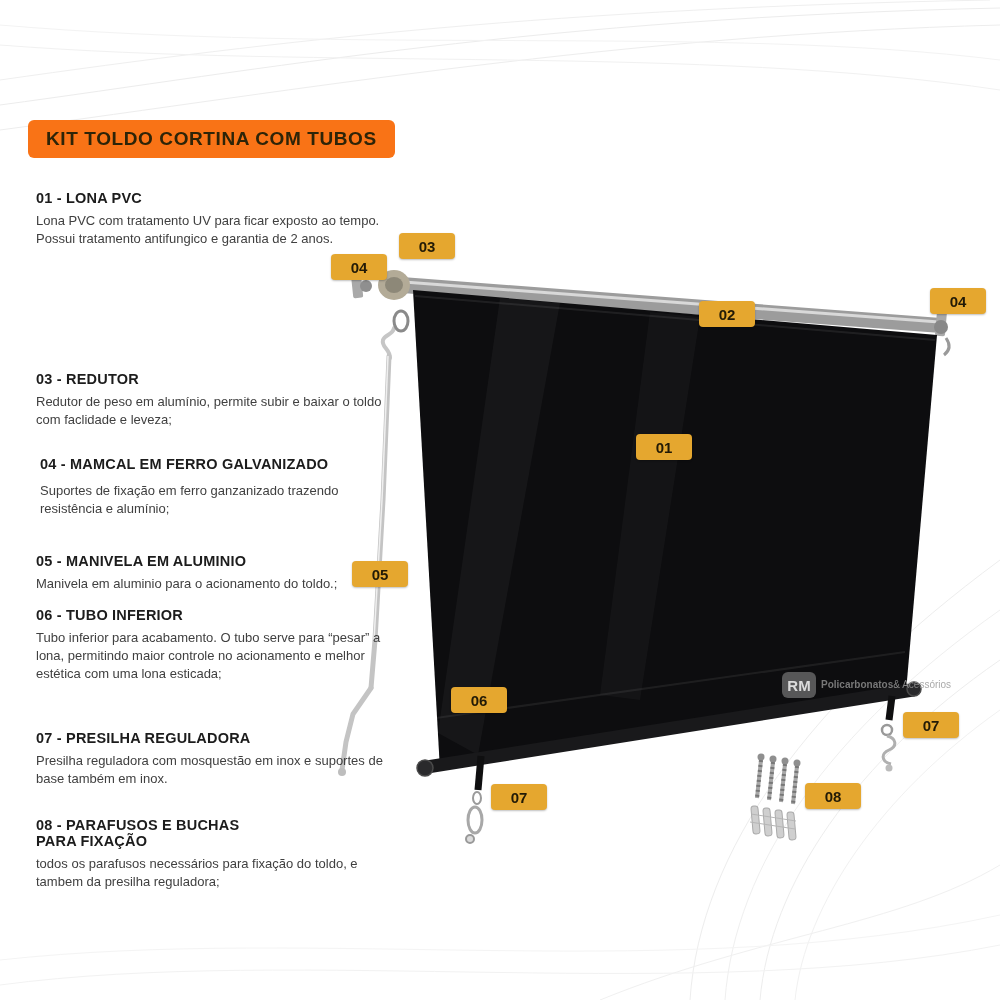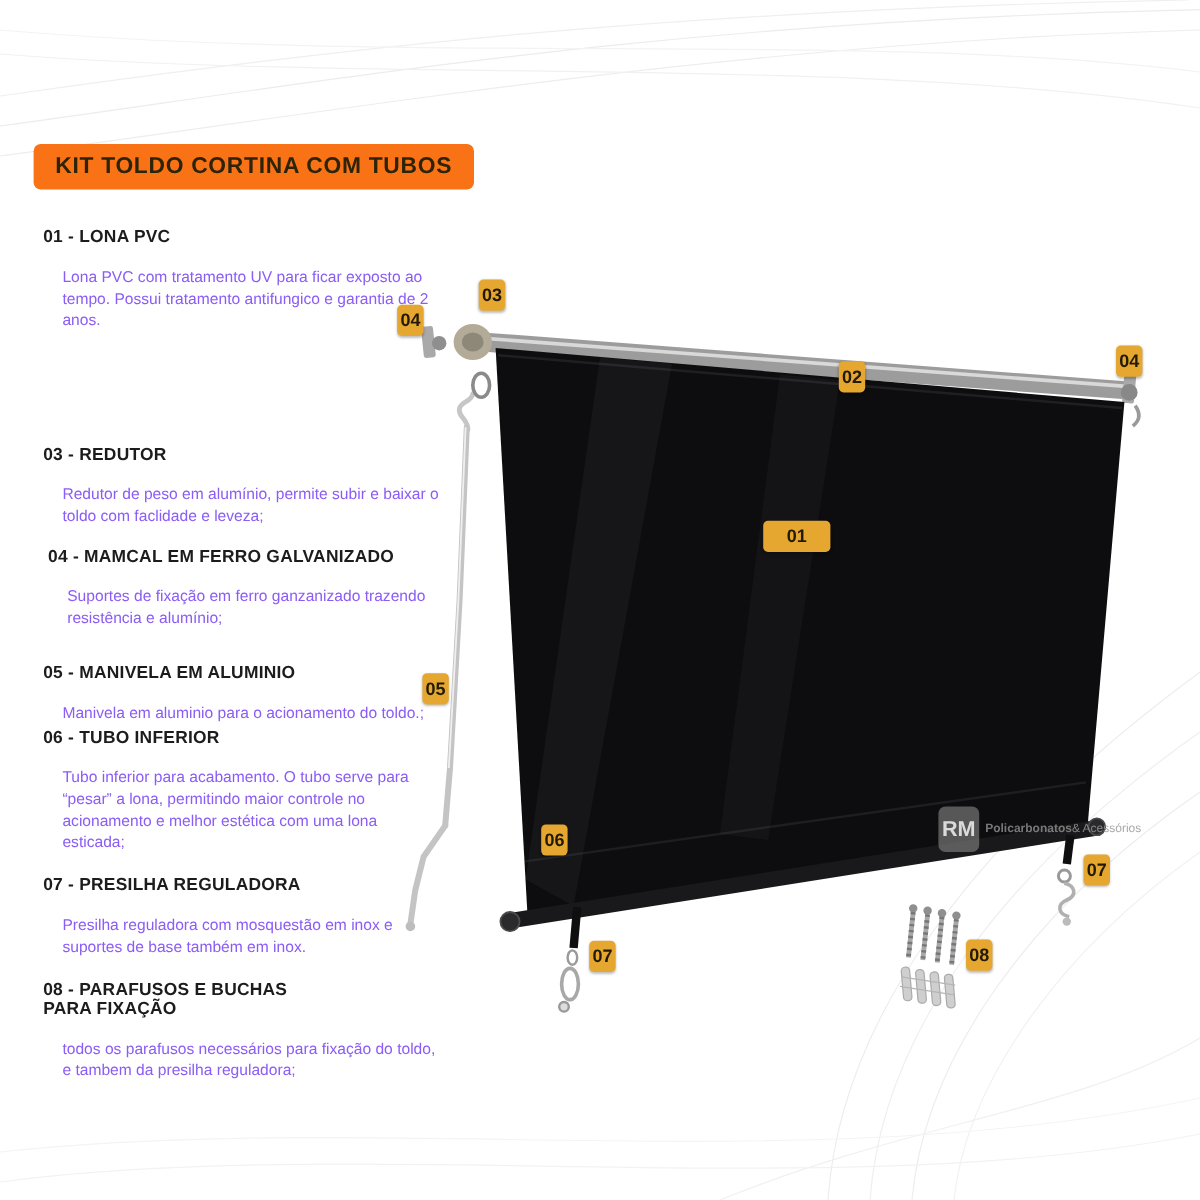--- a/index.html
+++ b/index.html
@@ -14,39 +14,39 @@
     position:absolute;left:28px;top:120px;
     background:#f97316;color:#2d2408;
     font-size:19px;font-weight:600;letter-spacing:.6px;
     padding:8px 18px;border-radius:6px;white-space:nowrap;
   }
   .item{position:absolute;left:36px;width:348px;}
   .item-h{
     margin:0 0 6px 0;font-size:14.5px;font-weight:700;color:#1c1c1c;
     letter-spacing:.2px;white-space:pre-line;
   }
-  .item-p{margin:16px;font-size:13px;line-height:1.38;color:#8b5cf6;}
+  .item-p{margin:0;font-size:13px;line-height:1.38;color:#404040;}
   .item.gap-big .item-h{margin-bottom:10px;}
 
   .plabel{
-    position:absolute;width:22px;height:26px;
+    position:absolute;width:56px;height:26px;
     background:#E5A72F;color:#221a06;
     font-size:15px;font-weight:700;
     display:flex;align-items:center;justify-content:center;
     border-radius:4px;box-shadow:0 1px 2px rgba(0,0,0,.25);
     z-index:5;
   }
   .watermark{
     position:absolute;left:782px;top:672px;display:flex;align-items:center;gap:5px;
     opacity:.85;z-index:4;
   }
   .wm-logo{
-    width:34px;height:38px;background:rgba(130,130,130,.75);color:#fff;
+    width:34px;height:26px;background:rgba(130,130,130,.75);color:#fff;
     border-radius:6px;display:flex;align-items:center;justify-content:center;
-    font-weight:700;font-size:18px;
+    font-weight:700;font-size:15px;
   }
   .wm-text{display:flex;flex-direction:row;line-height:1.05;}
   .wm-line1{font-size:10px;color:#8a8a8a;font-weight:700;}
   .wm-line2{font-size:10px;color:#9a9a9a;}
 </style>
 </head>
 <body>
 
 <div class="page">
 

